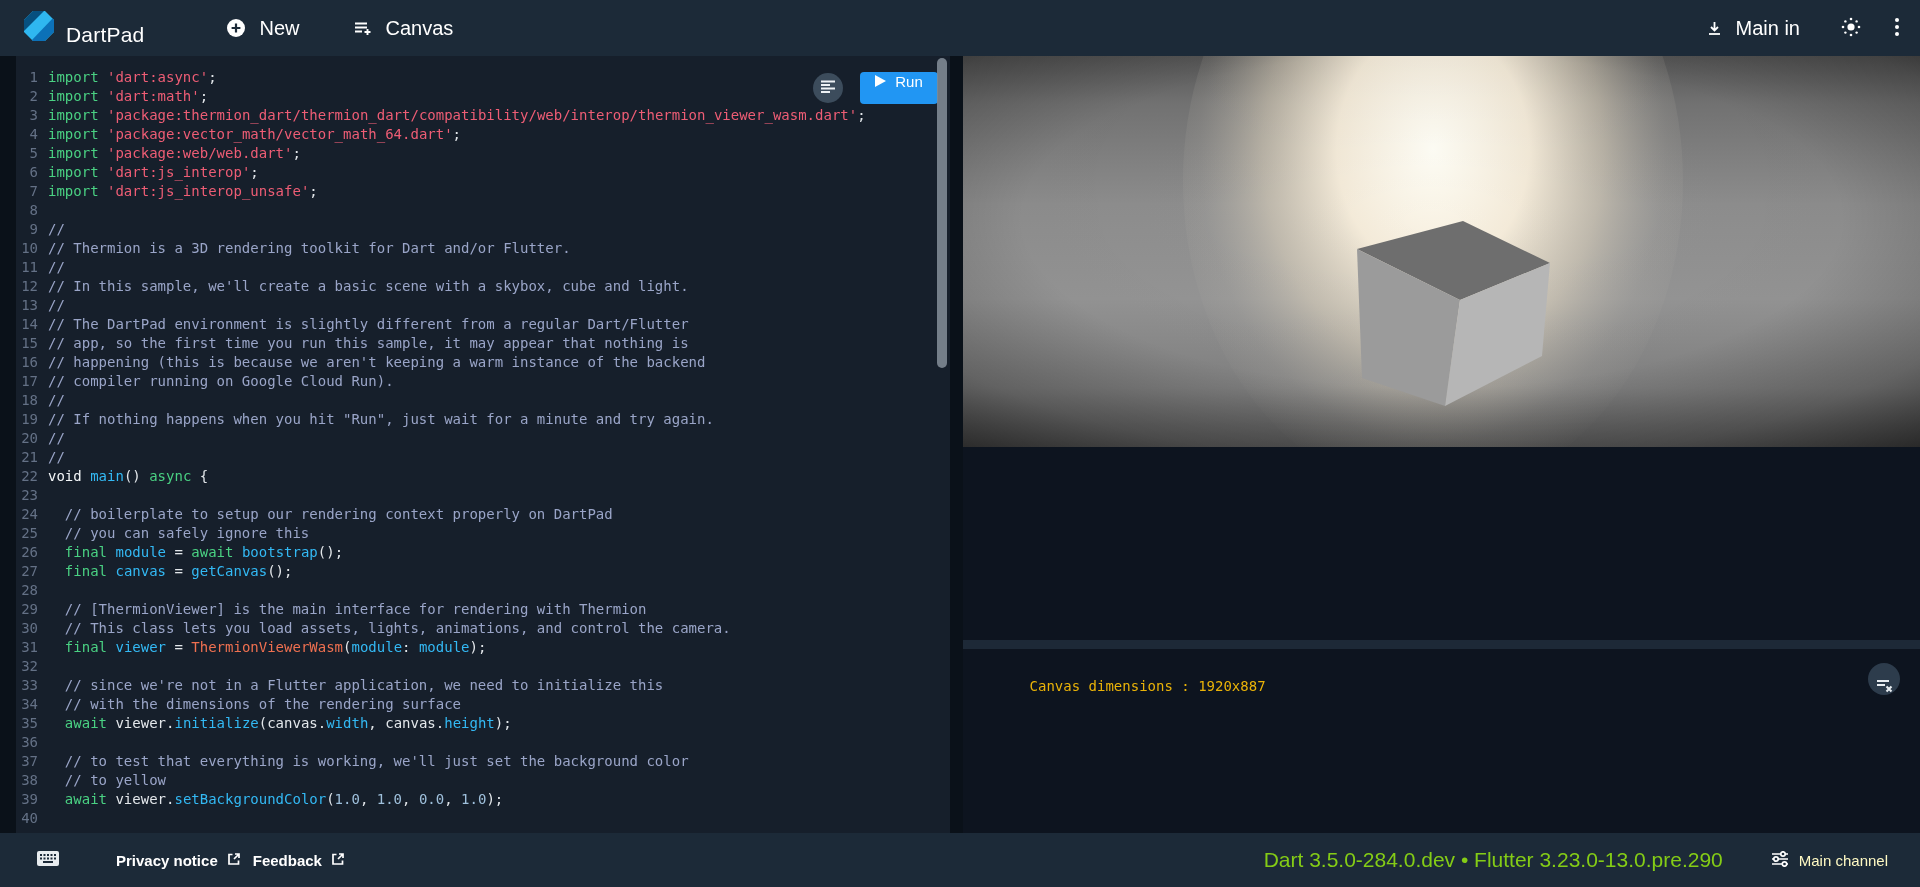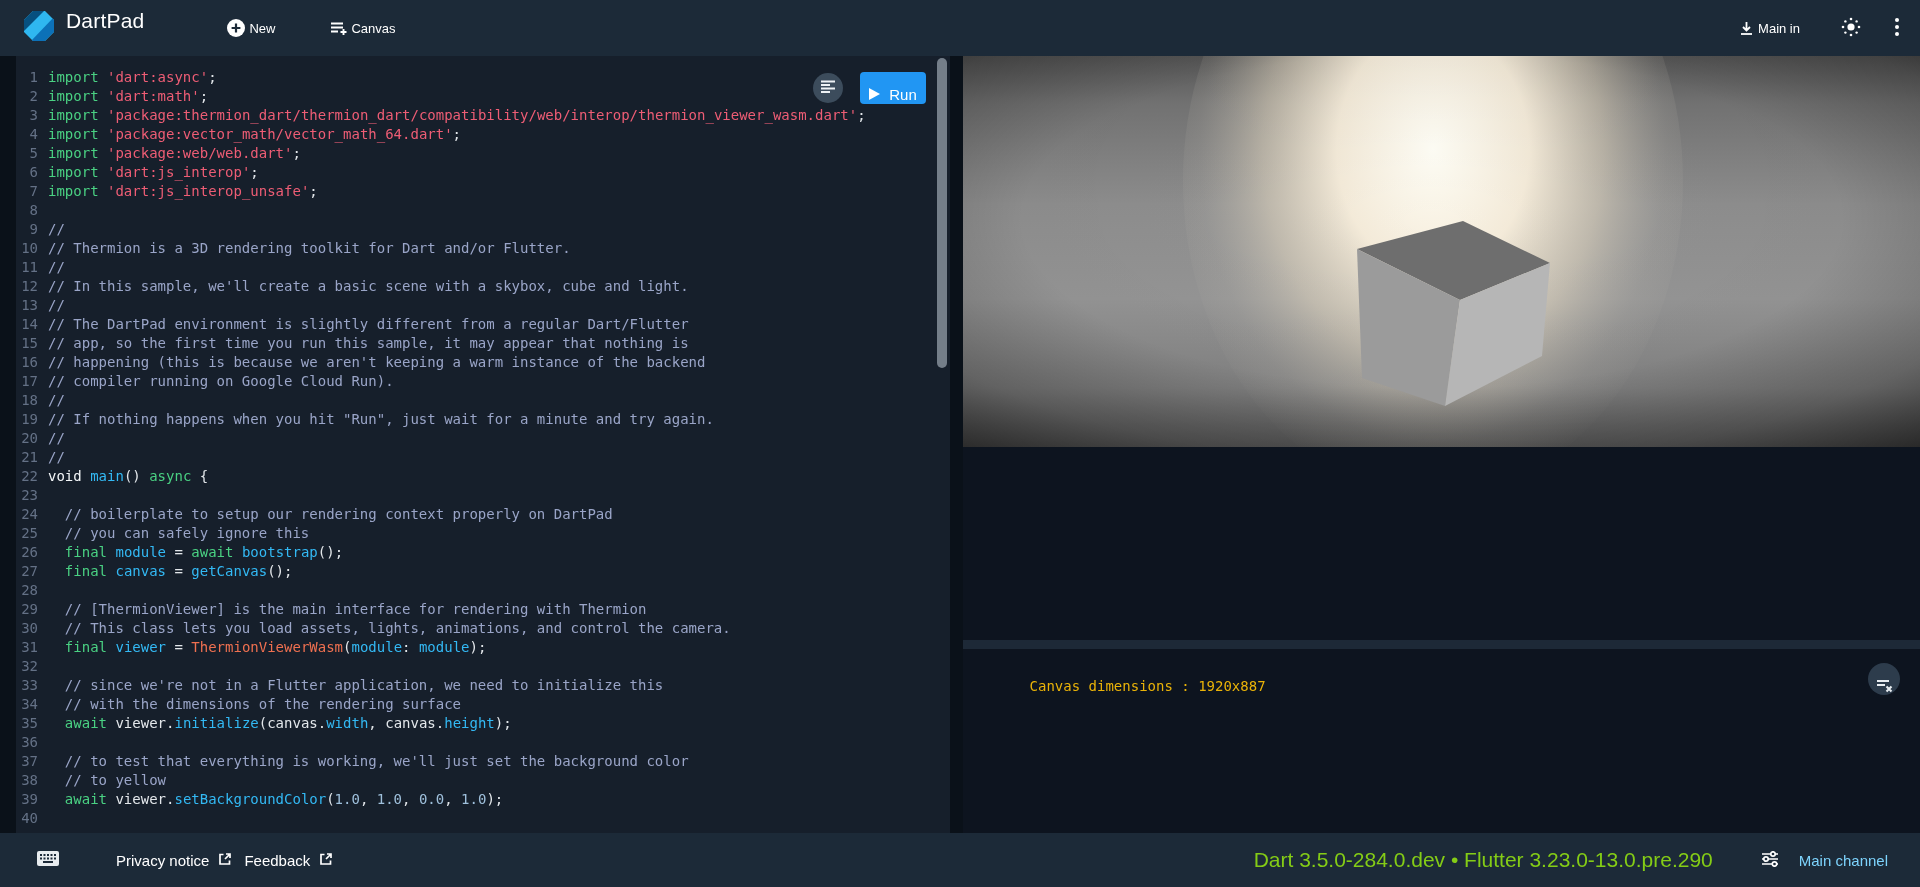--- a/index.html
+++ b/index.html
@@ -10,68 +10,68 @@
     --cube-top:#6e6e6e; --cube-left:#9b9b9b; --cube-right:#b6b6b6; --scroll-thumb:#7e8894;
   }
   *{box-sizing:border-box}
   html,body{margin:0;padding:0}
   body{width:1920px;height:887px;overflow:hidden;background:var(--page-bg);
        font-family:"Liberation Sans",sans-serif;color:var(--txt);position:relative}
 
   
   .appbar{position:absolute;left:0;top:0;width:1920px;height:56px;background:var(--header-bg);
           display:flex;align-items:center;padding:0 14px 0 22px}
-  .brand{display:flex;align-items:flex-start}
+  .brand{display:flex;align-items:flex-end}
   .brand .title{font-size:21px;font-weight:500;letter-spacing:.2px;margin-left:10px;color:#fff}
-  .hbtn{display:flex;align-items:center;gap:3px;color:#fff;font-size:13px;font-weight:500;
+  .hbtn{display:flex;align-items:center;gap:13px;color:#fff;font-size:20px;font-weight:500;
         cursor:pointer;background:none;border:none;padding:6px 4px}
   .hbtn svg{display:block}
   .mleft78{margin-left:78px}.mleft46{margin-left:46px}
   .right-group{margin-left:auto;display:flex;align-items:center}
   .icon-btn{background:none;border:none;padding:6px;display:flex;align-items:center;cursor:pointer}
 
   
   .main{position:absolute;left:0;top:56px;width:1920px;height:777px;background:var(--page-bg)}
   .editor{position:absolute;left:16px;top:0;width:934px;height:777px;background:var(--editor-bg);overflow:hidden}
   .code-lines{position:absolute;left:0;top:12px;width:100%;
       font-family:"DejaVu Sans Mono",monospace;font-size:14px;line-height:19px;white-space:pre}
   .cl{display:flex}
   .ln{width:22px;margin-right:10px;text-align:right;color:var(--ln);flex:none;user-select:none}
   .ct{white-space:pre}
   .tk-kw{color:var(--tok-kw)} .tk-str{color:var(--tok-str)} .tk-cm{color:var(--tok-cm)}
   .tk-fn{color:var(--tok-fn)} .tk-cls{color:var(--tok-cls)} .tk-num{color:var(--tok-num)}
   .tk-d{color:var(--tok-d)} .tk-ty{color:var(--tok-ty);font-weight:normal}
 
   .fmt-btn{position:absolute;left:797px;top:17px;width:30px;height:30px;border-radius:50%;
            background:var(--circle-btn);border:none;display:flex;align-items:center;justify-content:center;cursor:pointer}
-  .run-btn{position:absolute;left:844px;top:16px;width:66px;height:32px;border-radius:4px;
+  .run-btn{position:absolute;left:844px;top:16px;width:78px;height:32px;border-radius:4px;
            background:var(--run-blue);border:none;color:#fff;font-size:15px;font-weight:500;
-           display:flex;align-items:flex-end;justify-content:center;gap:9px;cursor:pointer;
+           display:flex;align-items:flex-start;justify-content:center;gap:9px;cursor:pointer;
            font-family:"Liberation Sans",sans-serif}
   .scroll-thumb{position:absolute;left:921px;top:2px;width:10px;height:310px;border-radius:5px;
                 background:var(--scroll-thumb);opacity:.9}
 
   .right-panel{position:absolute;left:963px;top:0;width:957px;height:777px;display:flex;flex-direction:column}
   .scene{width:957px;height:391px;flex:none}
   .scene svg{display:block}
   .spacer{height:193px;background:var(--panel-bg)}
   .divider{height:9px;background:var(--divider)}
   .console{flex:1;background:var(--panel-bg);position:relative;
            font-family:"DejaVu Sans Mono",monospace;font-size:14px;color:#eab308;
            padding:13px 16px;white-space:pre-wrap}
   .clear-btn{position:absolute;right:20px;top:14px;width:32px;height:32px;border-radius:50%;
              background:var(--clear-btn);border:none;display:flex;align-items:center;justify-content:center;cursor:pointer}
 
   
   .statusbar{position:absolute;left:0;top:833px;width:1920px;height:54px;background:var(--header-bg);
              display:flex;align-items:center;padding:0 26px 0 30px;font-size:15px}
-  .fitem{display:flex;align-items:center;gap:9px;color:#fff;font-weight:400;background:none;border:none;
+  .fitem{display:flex;align-items:center;gap:9px;color:#fff;font-weight:700;background:none;border:none;
          font-size:15px;cursor:pointer;font-family:"Liberation Sans",sans-serif}
   .version{margin-left:auto;color:#84cc16;font-size:21px}
-  .channel{display:flex;align-items:center;gap:20px;margin-left:42px;color:#7dd3fc;font-weight:500;cursor:pointer;background:none;border:none;font-size:15px;font-family:"Liberation Sans",sans-serif}
+  .channel{display:flex;align-items:center;gap:10px;margin-left:42px;color:#fef9c3;font-weight:500;cursor:pointer;background:none;border:none;font-size:15px;font-family:"Liberation Sans",sans-serif}
 </style>
 </head>
 <body>
 
 <div class="appbar">
   <div class="brand">
     <span>
       <svg width="34" height="34" viewBox="0 0 34 34">
         <defs>
             <clipPath id="lg">

